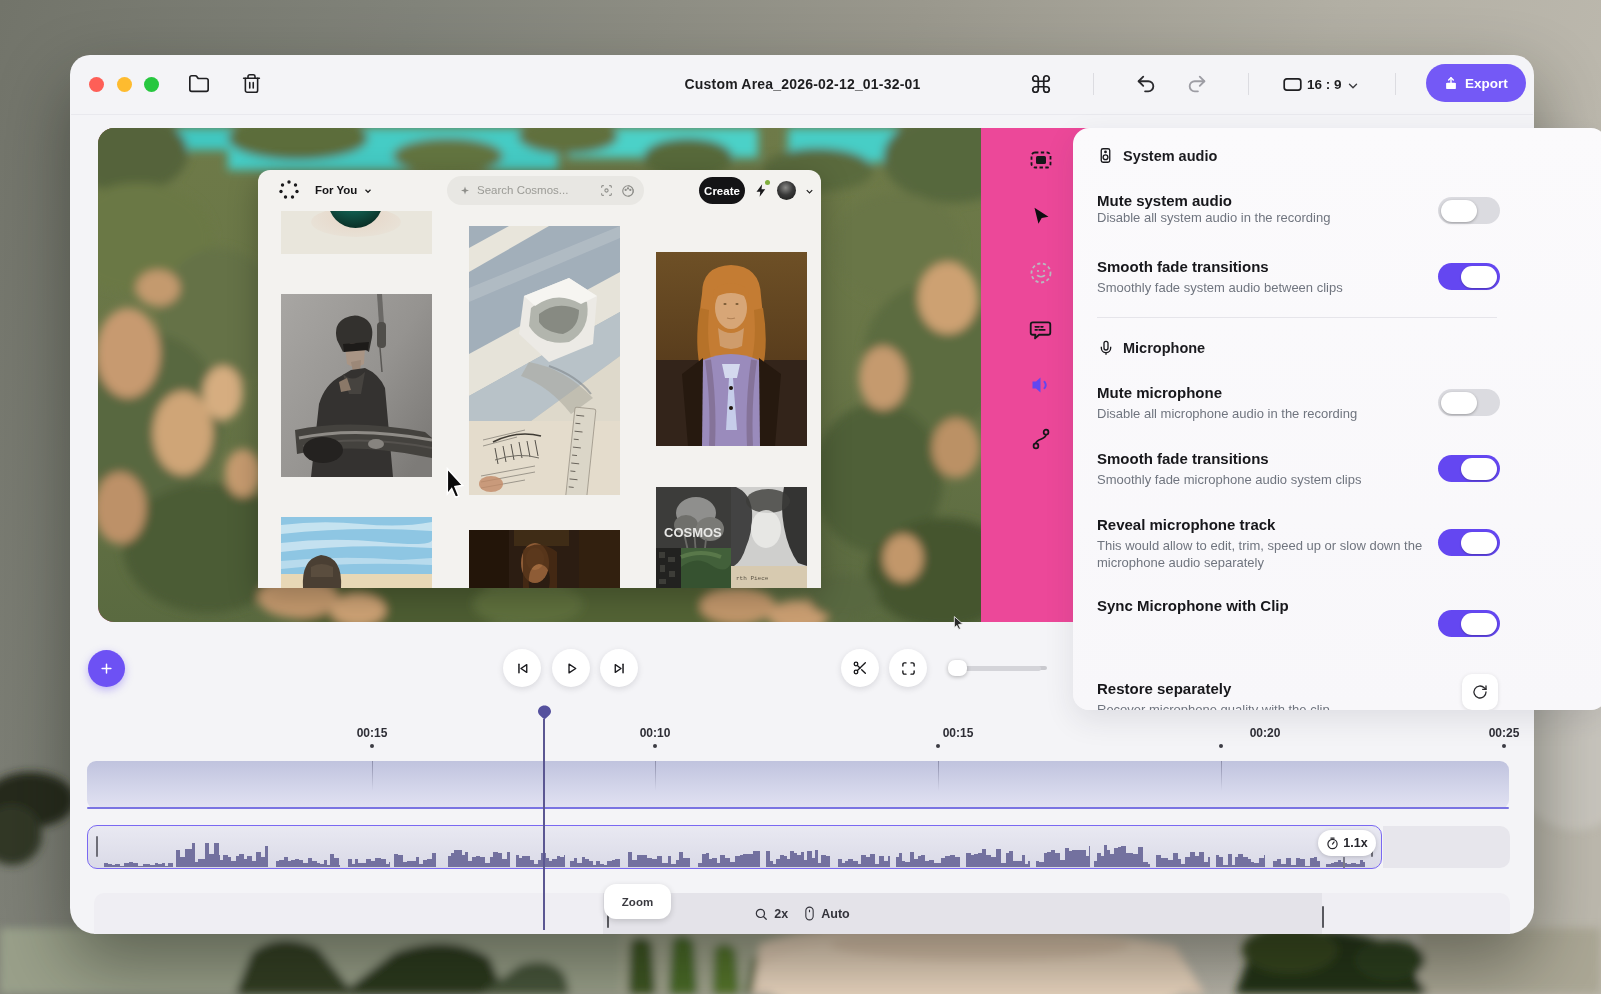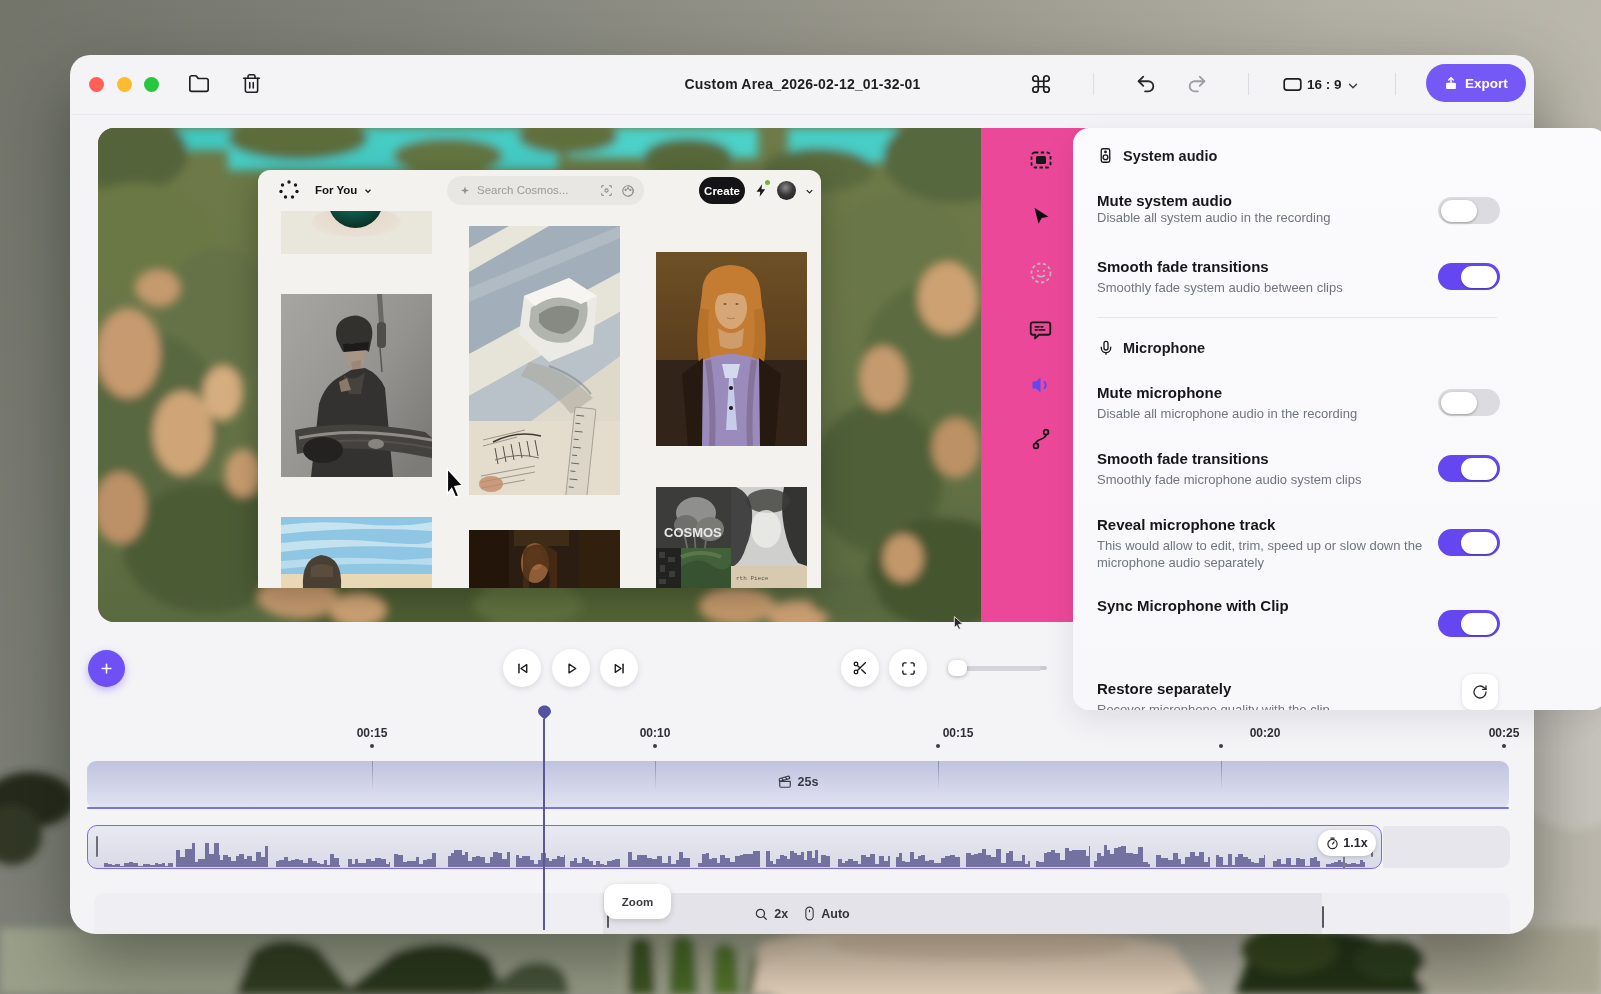--- a/index.html
+++ b/index.html
@@ -563,29 +563,20 @@
   <div class="tdot" style="left:372px;"></div>
   <div class="tdot" style="left:655px;"></div>
   <div class="tdot" style="left:938px;"></div>
   <div class="tdot" style="left:1221px;"></div>
   <div class="tdot" style="left:1504px;"></div>
   <div id="clip">
     <div class="tick" style="left:285px;"></div>
     <div class="tick" style="left:568px;"></div>
     <div class="tick" style="left:851px;"></div>
     <div class="tick" style="left:1134px;"></div>
-    <div id="cliplabel">
-      <svg width="14" height="14" viewBox="0 0 24 24" fill="none" stroke="#3a3a46" stroke-width="2" stroke-linejoin="round">
-          <path d="M20.2 6 3 11l-.9-2.4c-.3-1.1.3-2.2 1.3-2.5l13.5-4c1.1-.3 2.2.3 2.5 1.3Z"></path>
-          <path d="m6.2 5.3 3.1 3.9"></path>
-          <path d="m12.4 3.4 3.1 4"></path>
-          <path d="M3 11h18v8a2 2 0 0 1-2 2H5a2 2 0 0 1-2-2Z"></path>
-        </svg>
-      25s
-    </div>
     <div class="abs" style="left:0;top:46px;width:1422px;height:2px;background:#7a74e2;border-radius:1px;"></div>
   </div>
   <div id="wavesel">
     <svg width="1292" height="41" viewBox="0 0 1292 41" style="position:absolute;left:0;top:0;">
       <path id="wpath" fill="#73719f" d="M16,41L16,37L20,37L20,38L24,38L24,39L27,39L27,38L32,38L32,40L36,40L36,37L41,37L41,36L45,36L45,37L50,37L50,40L55,40L55,38L58,38L58,38L62,38L62,39L67,39L67,37L70,37L70,38L74,38L74,37L77,37L77,40L80,40L80,37L85,37L85,41 ZM88,41L88,24L92,24L92,31L97,31L97,23L100,23L100,23L104,23L104,17L107,17L107,36L110,36L110,33L114,33L114,33L117,33L117,17L121,17L121,28L126,28L126,17L131,17L131,29L132,29L132,41 ZM132,41L132,34L135,34L135,29L140,29L140,31L143,31L143,35L148,35L148,30L151,30L151,28L156,28L156,33L159,33L159,30L164,30L164,35L168,35L168,26L173,26L173,31L177,31L177,20L180,20L180,41 ZM188,41L188,35L191,35L191,34L196,34L196,31L200,31L200,35L203,35L203,34L207,34L207,33L211,33L211,34L215,34L215,37L220,37L220,32L224,32L224,35L229,35L229,37L232,37L232,38L236,38L236,34L239,34L239,39L242,39L242,28L246,28L246,32L251,32L251,39L252,39L252,41 ZM260,41L260,33L264,33L264,38L267,38L267,33L270,33L270,37L273,37L273,37L278,37L278,33L283,33L283,35L287,35L287,32L290,32L290,32L293,32L293,33L298,33L298,38L301,38L301,36L302,36L302,41 ZM306,41L306,28L310,28L310,29L315,29L315,36L319,36L319,35L324,35L324,35L328,35L328,31L331,31L331,38L335,38L335,34L339,34L339,33L344,33L344,27L348,27L348,41 ZM360,41L360,30L363,30L363,27L366,27L366,24L369,24L369,24L374,24L374,29L377,29L377,26L380,26L380,35L384,35L384,31L388,31L388,30L392,30L392,31L397,31L397,37L402,37L402,31L405,31L405,26L410,26L410,27L414,27L414,33L419,33L419,26L422,26L422,41 ZM428,41L428,29L431,29L431,32L434,32L434,30L439,30L439,30L442,30L442,34L446,34L446,38L450,38L450,34L453,34L453,27L458,27L458,32L461,32L461,35L464,35L464,33L469,33L469,30L472,30L472,31L476,31L476,29L477,29L477,41 ZM482,41L482,35L486,35L486,32L489,32L489,37L494,37L494,31L497,31L497,33L501,33L501,35L505,35L505,39L508,39L508,35L512,35L512,38L516,38L516,39L519,39L519,35L524,35L524,34L527,34L527,33L532,33L532,41 ZM540,41L540,26L544,26L544,34L549,34L549,29L554,29L554,29L559,29L559,32L564,32L564,33L569,33L569,30L574,30L574,37L577,37L577,37L580,37L580,30L583,30L583,38L588,38L588,34L591,34L591,26L595,26L595,32L599,32L599,32L602,32L602,41 ZM610,41L610,37L614,37L614,28L618,28L618,27L621,27L621,33L624,33L624,32L629,32L629,37L632,37L632,29L637,29L637,32L642,32L642,36L647,36L647,30L652,30L652,29L655,29L655,28L660,28L660,28L665,28L665,25L668,25L668,25L672,25L672,41 ZM678,41L678,25L682,25L682,35L685,35L685,38L688,38L688,33L692,33L692,29L696,29L696,30L699,30L699,33L702,33L702,25L706,25L706,27L709,27L709,29L713,29L713,26L716,26L716,34L719,34L719,25L724,25L724,32L727,32L727,24L730,24L730,37L733,37L733,29L738,29L738,30L742,30L742,41 ZM750,41L750,33L754,33L754,37L757,37L757,35L760,35L760,33L765,33L765,35L770,35L770,38L773,38L773,29L778,29L778,31L782,31L782,28L787,28L787,38L791,38L791,30L796,30L796,35L800,35L800,30L802,30L802,41 ZM808,41L808,31L811,31L811,27L814,27L814,35L817,35L817,36L822,36L822,26L826,26L826,33L830,33L830,30L833,30L833,29L837,29L837,35L841,35L841,34L846,34L846,37L850,37L850,37L853,37L853,32L857,32L857,30L862,30L862,29L867,29L867,31L872,31L872,41 ZM878,41L878,27L883,27L883,29L886,29L886,28L890,28L890,27L894,27L894,23L898,23L898,29L903,29L903,31L908,31L908,23L913,23L913,37L918,37L918,27L921,27L921,25L925,25L925,35L929,35L929,35L934,35L934,29L937,29L937,38L940,38L940,35L942,35L942,41 ZM948,41L948,35L951,35L951,36L956,36L956,27L959,27L959,26L963,26L963,24L967,24L967,27L972,27L972,34L977,34L977,22L981,22L981,25L984,25L984,24L989,24L989,24L993,24L993,24L998,24L998,30L1001,30L1001,20L1002,20L1002,41 ZM1006,41L1006,35L1009,35L1009,27L1013,27L1013,30L1016,30L1016,19L1019,19L1019,24L1022,24L1022,28L1026,28L1026,22L1030,22L1030,21L1033,21L1033,20L1038,20L1038,27L1042,27L1042,27L1045,27L1045,28L1050,28L1050,21L1055,21L1055,36L1060,36L1060,38L1062,38L1062,41 ZM1068,41L1068,29L1073,29L1073,32L1077,32L1077,32L1080,32L1080,34L1085,34L1085,27L1090,27L1090,33L1093,33L1093,38L1097,38L1097,31L1102,31L1102,26L1107,26L1107,30L1111,30L1111,26L1116,26L1116,36L1120,36L1120,31L1122,31L1122,41 ZM1128,41L1128,29L1131,29L1131,31L1135,31L1135,39L1140,39L1140,28L1144,28L1144,39L1147,39L1147,31L1150,31L1150,28L1155,28L1155,31L1160,31L1160,33L1163,33L1163,36L1166,36L1166,37L1171,37L1171,32L1176,32L1176,29L1177,29L1177,41 ZM1185,41L1185,35L1189,35L1189,33L1193,33L1193,38L1198,38L1198,32L1203,32L1203,39L1208,39L1208,32L1212,32L1212,33L1217,33L1217,40L1222,40L1222,32L1226,32L1226,31L1229,31L1229,35L1232,35L1232,41 ZM1238,41L1238,38L1243,38L1243,37L1246,37L1246,36L1250,36L1250,34L1253,34L1253,36L1256,36L1256,37L1259,37L1259,38L1263,38L1263,37L1268,37L1268,38L1272,38L1272,34L1275,34L1275,36L1277,36L1277,41 Z"></path>
     </svg>
     <div class="handle" style="left:8px;top:10px;height:21px;"></div>
     <div class="handle" style="left:1283px;top:10px;height:21px;"></div>
   </div>
   <div id="waverest"></div>

